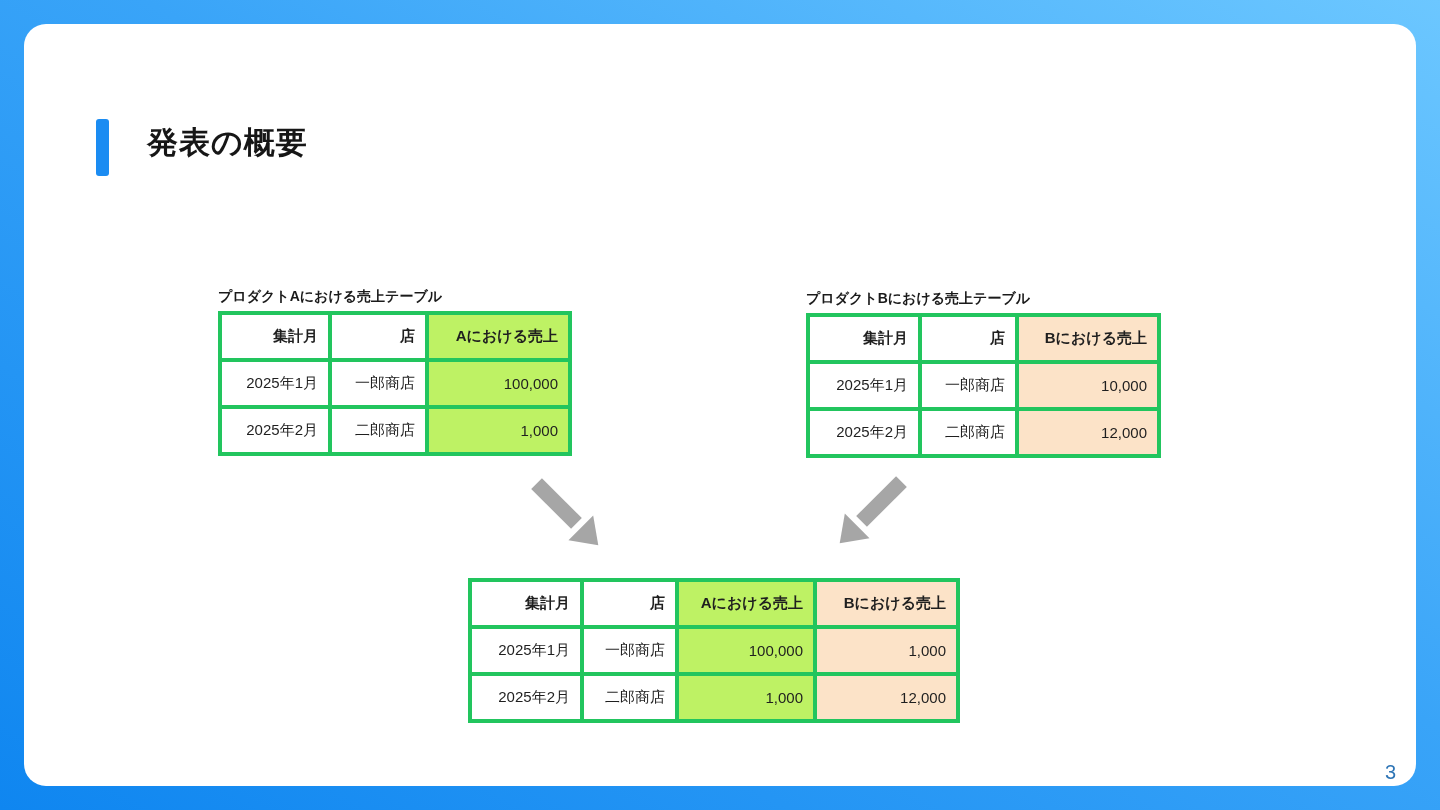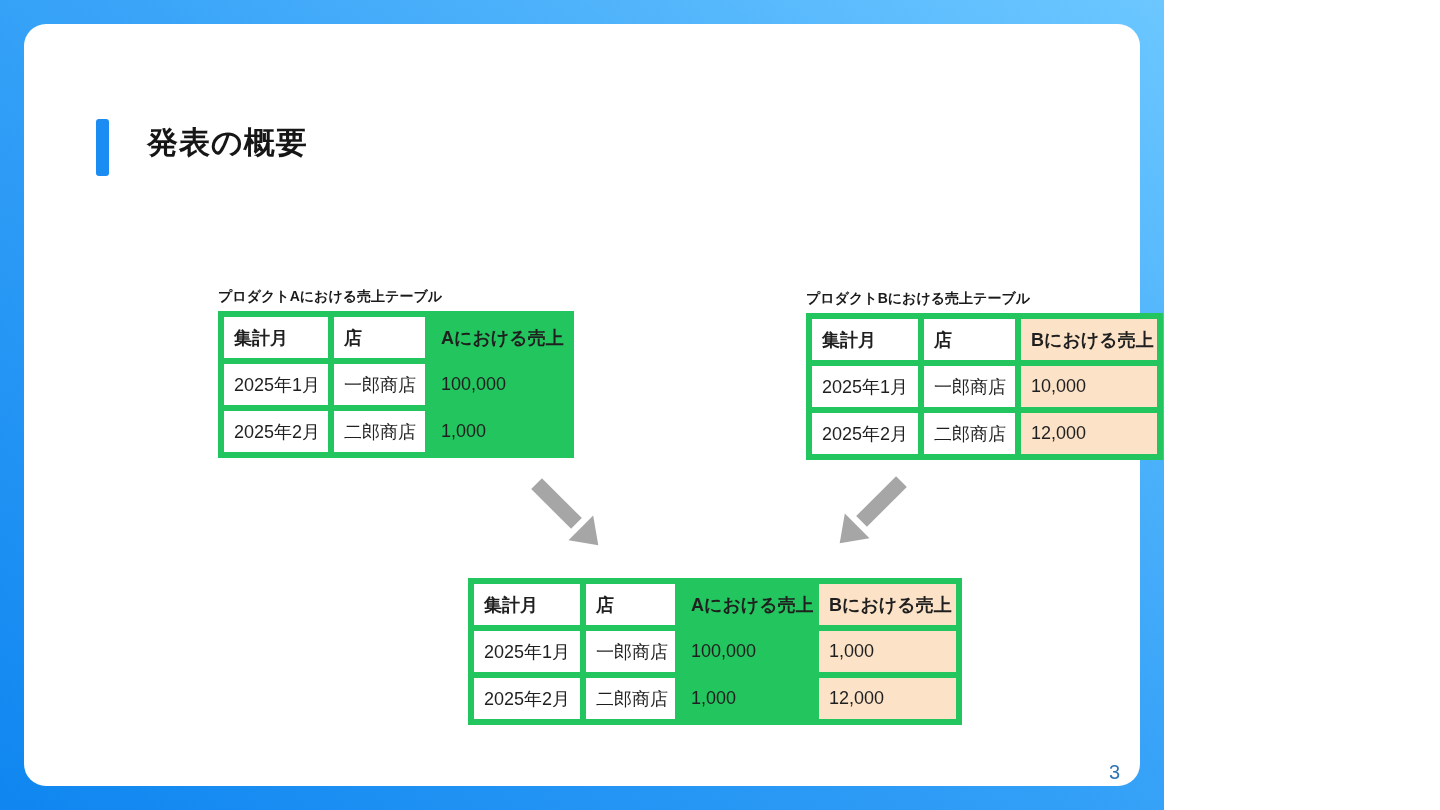--- a/index.html
+++ b/index.html
@@ -1,21 +1,21 @@
 <!DOCTYPE html>
 <html><head>
 <meta charset="utf-8">
 <style>
   * { margin:0; padding:0; box-sizing:border-box; }
   html,body { width:1440px; height:810px; }
   body { font-family:"Liberation Sans", sans-serif; }
 
   .stage {
     position:relative;
-    width:1164px; height:810px;
+    width:1440px; height:810px;
     background:linear-gradient(to top right, #0f86f0 0%, #39a4f8 55%, #6cc7ff 100%);
     overflow:hidden;
     padding-left:32px;
   }
   .slide-card {
     position:absolute;
     left:24px; top:24px; right:24px; bottom:24px;
     background:#ffffff;
     border-radius:22px;
   }
@@ -49,33 +49,33 @@
     font-weight:bold;
     color:#1a1a1a;
     margin-bottom:5px;
   }
   table.dtable {
     border-collapse:collapse;
     table-layout:fixed;
     background:#ffffff;
   }
   table.dtable th, table.dtable td {
-    border:6px solid #22c55e;
+    border:4px solid #22c55e;
     height:47px;
     padding:0 10px;
-    text-align:left;
+    text-align:right;
     vertical-align:middle;
-    font-size:18px;
+    font-size:15px;
     color:#1f1f1f;
     overflow:hidden;
     white-space:nowrap;
   }
   table.dtable th { font-weight:bold; }
   table.dtable td { font-weight:normal; }
-  .hl-a { background:#22c55e;margin-top:8px; }
+  .hl-a { background:#bef264;margin-top:8px; }
   .hl-b { background:#fce3c8; }
 
   .merge-arrow {
     position:absolute;
     width:76px; height:78px;
   }
   .merge-arrow.flip { transform:scaleX(-1); }
 
   .page-number {
     position:absolute;

